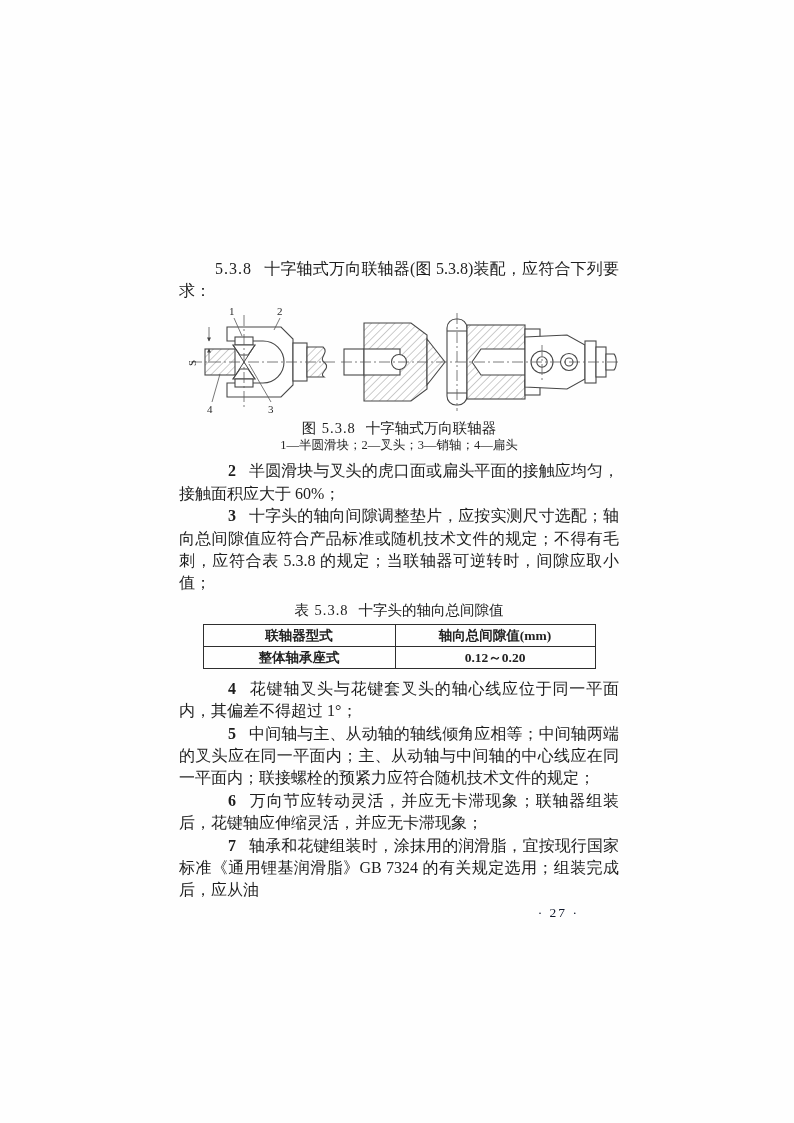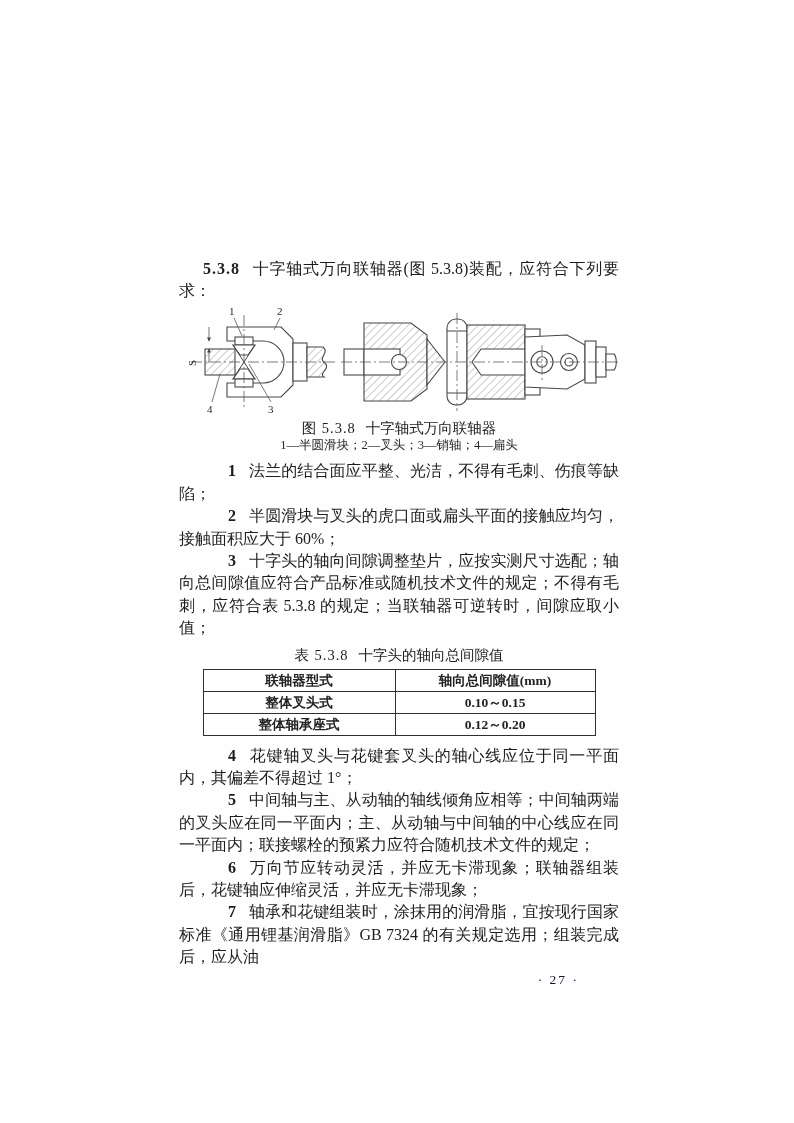--- a/index.html
+++ b/index.html
@@ -3,21 +3,21 @@
 <meta charset="utf-8">
 <style>
   html,body{margin:0;padding:0;background:#ffffff;}
   .page{
     position:relative;width:794px;height:1123px;background:#fefefe;
     font-family:"Liberation Serif","DejaVu Serif",serif;color:#1d1d1d;overflow:hidden;
   }
   .content{position:absolute;left:179px;top:258px;width:440px;}
   .content p{margin:0;font-size:16px;line-height:22.4px;text-align:justify;}
   .clause-head{text-indent:24px;}
-  .clause-head .num{font-weight:bold;margin-right:12px;letter-spacing:1px;}
+  .clause-head .num{font-weight:normal;margin-right:12px;letter-spacing:1px;margin-left:12px;}
   .item{text-indent:49px;}
   .item .num{font-weight:bold;margin-right:13px;}
   .figure{margin:2px 0 7px 0;}
   .drawing{display:block;width:440px;height:112px;}
   .fig-caption{text-align:center !important;font-weight:normal;font-size:14.5px !important;
     line-height:18px !important;margin-top:2px !important;text-indent:0;}
   .fig-caption .cap-label{margin-right:10px;letter-spacing:1px;}
   .fig-legend{text-align:center !important;font-size:12.5px !important;line-height:16.5px !important;
     color:#262626;text-indent:0;}
   .fig-legend .s-italic{font-style:italic;font-family:"Liberation Serif",serif;}
@@ -114,23 +114,20 @@
         </g>
       </svg>
 
       <p class="fig-caption">
         <span class="cap-label">图 5.3.8</span><span>十字轴式万向联轴器</span>
       </p>
       <p class="fig-legend">1—半圆滑块；2—叉头；3—销轴；4—扁头</p>
     </div>
 
     <p class="item">
-      <span class="num">1</span><span>法兰的结合面应平整、光洁，不得有毛刺、伤痕等缺陷；</span>
-    </p>
-    <p class="item">
       <span class="num">2</span><span>半圆滑块与叉头的虎口面或扁头平面的接触应均匀，接触面积应大于 60%；</span>
     </p>
     <p class="item">
       <span class="num">3</span><span>十字头的轴向间隙调整垫片，应按实测尺寸选配；轴向总间隙值应符合产品标准或随机技术文件的规定；不得有毛刺，应符合表 5.3.8 的规定；当联轴器可逆转时，间隙应取小值；</span>
     </p>
 
     <p class="tbl-title">
       <span class="tbl-label">表 5.3.8</span><span>十字头的轴向总间隙值</span>
     </p>
 
@@ -139,24 +136,20 @@
           <col style="width:49%">
           <col style="width:51%">
         </colgroup>
       <thead>
         <tr>
           <th>联轴器型式</th>
           <th>轴向总间隙值(mm)</th>
         </tr>
       </thead>
       <tbody>
-        <tr>
-          <td>整体叉头式</td>
-          <td>0.10～0.15</td>
-        </tr>
         <tr>
           <td>整体轴承座式</td>
           <td>0.12～0.20</td>
         </tr>
       </tbody>
     </table>
 
     <p class="item">
       <span class="num">4</span><span>花键轴叉头与花键套叉头的轴心线应位于同一平面内，其偏差不得超过 1°；</span>
     </p>

